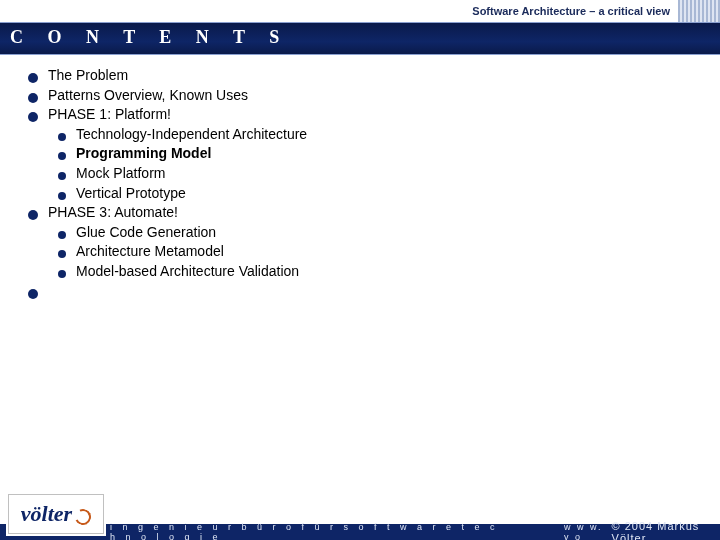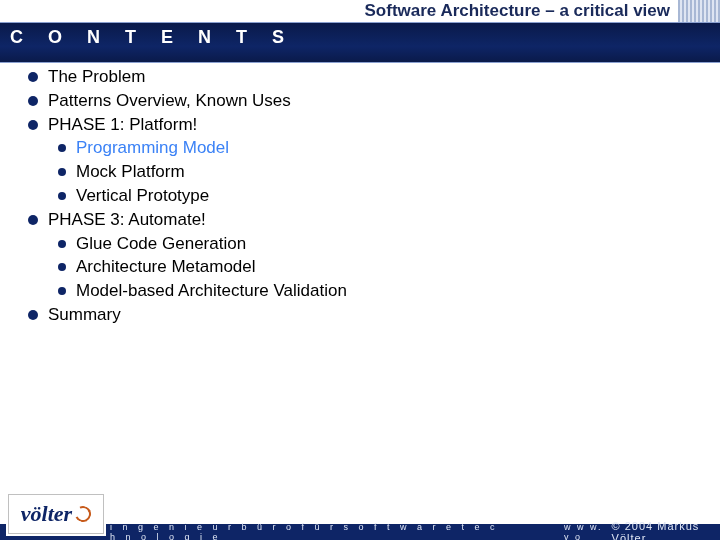--- a/index.html
+++ b/index.html
@@ -11,47 +11,48 @@
     position: relative;
     overflow: hidden;
   }
   .topbar {
     width: 100%;
     height: 22px;
     display: flex;
     align-items: center;
     justify-content: flex-end;
     padding-right: 50px;
-    font-size: 17px;
+    font-size: 11px;
     font-weight: bold;
     color: #1a2a5a;
   }
   .topbar-ornament {
     position: absolute;
     right: 0;
     top: 0;
     width: 42px;
     height: 22px;
     background: repeating-linear-gradient(90deg, #6e88b8 0 2px, #c9d4ea 2px 4px);
     opacity: 0.6;
   }
   .title-band {
     width: 100%;
     background: linear-gradient(#0a1a4a, #0e2566 60%, #0a1a4a);
     color: #fff;
     font-weight: bold;
     font-size: 18px;
     letter-spacing: 10px;
-    padding: 4px 0 14px 10px;
+    padding: 4px 0 6px 10px;
     border-top: 1px solid #8aa0d0;
     border-bottom: 1px solid #8aa0d0;
+    font-family: Liberation Serif, serif;
   }
   .content {
-    padding: 2px 10px 0 28px;
-    font-size: 17px;
+    padding: 11px 10px 0 28px;
+    font-size: 14px;
     color: #000;
     line-height: 1.4;
   }
   .row {
     display: flex;
     align-items: flex-start;
     gap: 10px;
   }
   .row.sub {
     margin-left: 30px;
@@ -63,22 +64,22 @@
     background: #0e2566;
     margin-top: 7px;
     flex: 0 0 auto;
   }
   .dot.sub {
     width: 8px;
     height: 8px;
     margin-top: 8px;
   }
   .highlight {
-    color: #3b82f6;
-    font-weight: normal;
+    color: #000000;
+    font-weight: bold;
   }
   .footer {
     position: absolute;
     bottom: 0;
     left: 0;
     width: 100%;
     height: 50px;
   }
   .footer-bar {
     position: absolute;
@@ -114,21 +115,21 @@
     border: 1px solid #c0c0c0;
     display: flex;
     flex-direction: column;
     justify-content: center;
     align-items: center;
     z-index: 2;
     box-shadow: 0 0 0 2px #fff;
   }
   .logo-top {
     display: flex;
-    align-items: center;
+    align-items: flex-end;
     gap: 3px;
   }
   .voe {
     font-family: Georgia, serif;
     font-size: 22px;
     font-style: italic;
     font-weight: bold;
     color: #0e2566;
     line-height: 1;
   }
@@ -159,20 +160,24 @@
     <div class="row">
       <div class="dot"></div>
       <span>Patterns Overview, Known Uses</span>
     </div>
     <div class="row">
       <div class="dot"></div>
       <span>PHASE 1: Platform!</span>
     </div>
     <div class="row sub">
       <div class="dot sub"></div>
+      <span>Technology-Independent Architecture</span>
+    </div>
+    <div class="row sub">
+      <div class="dot sub"></div>
       <span class="highlight">Programming Model</span>
     </div>
     <div class="row sub">
       <div class="dot sub"></div>
       <span>Mock Platform</span>
     </div>
     <div class="row sub">
       <div class="dot sub"></div>
       <span>Vertical Prototype</span>
     </div>
@@ -187,21 +192,20 @@
     <div class="row sub">
       <div class="dot sub"></div>
       <span>Architecture Metamodel</span>
     </div>
     <div class="row sub">
       <div class="dot sub"></div>
       <span>Model-based Architecture Validation</span>
     </div>
     <div class="row">
       <div class="dot"></div>
-      <span>Summary</span>
     </div>
   </div>
 
 <div class="footer">
   <div class="logo-box">
     <div class="logo-top">
       <span class="voe">völter</span>
       <span class="swirl"></span>
     </div>
   </div>

